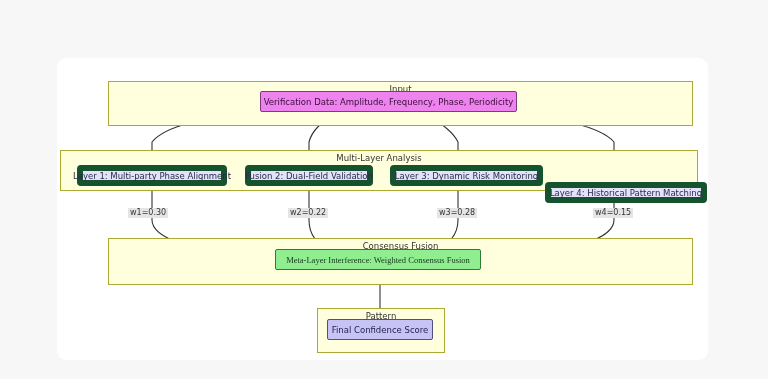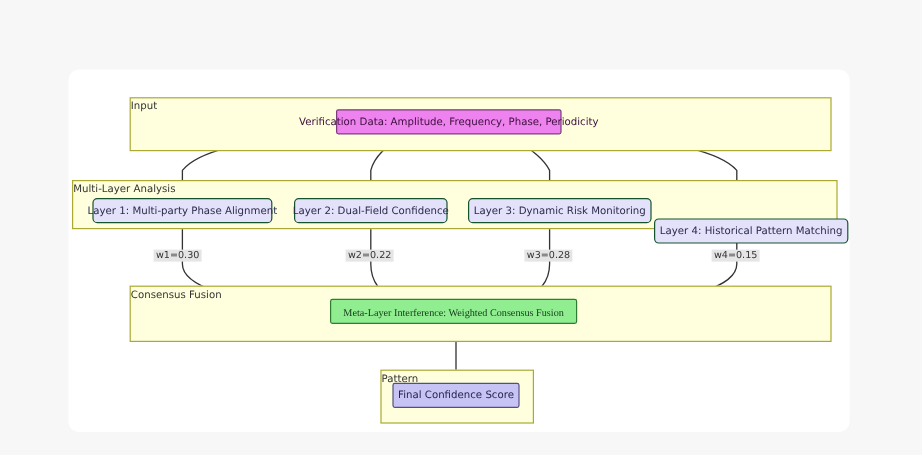--- a/index.html
+++ b/index.html
@@ -45,20 +45,21 @@
     position: absolute;
     background: #ffffde;
     border: 1px solid #aaaa33;
     box-sizing: border-box;
   }
   .subgraph-title {
     position: absolute;
     left: 0;
     right: 0;
     top: 2px;
+    text-align: center;
     font-size: 8.5px;
     color: #333333;
     line-height: 11px;
     white-space: nowrap;
   }
 
   #sg-input       { left: 108px; top: 81px;  width: 585px; height: 45px; }
   #sg-layers      { left: 60px;  top: 150px; width: 638px; height: 41px; }
   #sg-consensus   { left: 108px; top: 238px; width: 585px; height: 47px; }
   #sg-output      { left: 317px; top: 308px; width: 128px; height: 45px; }
@@ -77,36 +78,36 @@
     padding: 0 6px;
   }
 
   .node-input {
     background: #ee82ee;
     border: 1.2px solid #7a3d7a;
     color: #3b0f3b;
   }
   .node-layer {
     background: #e4e2fb;
-    border: 1px solid #14532d;
+    border: 6px solid #14532d;
     border-radius: 4px;
     color: #2a2a4a;
   }
   .node-fusion {
     background: #90ee90;
     border: 1.2px solid #2e7d32;
     color: #14381a;
   }
   .node-output {
     background: #c7c3f5;
     border: 1.2px solid #50507f;
     color: #25254a;
   }
 
-  #n-verification { left: 280px; top: 91px;  width: 188px; height: 21px; }
+  #n-verification { left: 260px; top: 91px;  width: 257px; height: 21px; }
   #n-layer1       { left: 77px;  top: 165px; width: 150px; height: 21px; }
   #n-layer2       { left: 245px; top: 165px; width: 128px; height: 21px; }
   #n-layer3       { left: 390px; top: 165px; width: 153px; height: 21px; }
   #n-layer4       { left: 545px; top: 182px; width: 162px; height: 21px; }
   #n-fusion       { left: 275px; top: 249px; width: 206px; height: 21px; font-family: Liberation Serif, serif; }
   #n-output       { left: 327px; top: 319px; width: 106px; height: 21px; }
 
   
   .edge-label {
     position: absolute;
@@ -165,21 +166,21 @@
   </div>
 
   <div class="subgraph" id="sg-output">
     <div class="subgraph-title">Pattern</div>
   </div>
 
   <div class="node node-input" id="n-verification">Verification Data: Amplitude, Frequency, Phase, Periodicity</div>
 
   <div class="node node-layer" id="n-layer1">Layer 1: Multi-party Phase Alignment</div>
 
-  <div class="node node-layer" id="n-layer2">Layer 2: Dual-Field Confidence</div>
+  <div class="node node-layer" id="n-layer2">Fusion 2: Dual-Field Validation</div>
 
   <div class="node node-layer" id="n-layer3">Layer 3: Dynamic Risk Monitoring</div>
 
   <div class="node node-layer" id="n-layer4">Layer 4: Historical Pattern Matching</div>
 
   <div class="node node-fusion" id="n-fusion">Meta-Layer Interference: Weighted Consensus Fusion</div>
 
   <div class="node node-output" id="n-output">Final Confidence Score</div>
 
   <div class="edge-label" id="lbl-w1">w1=0.30</div>

